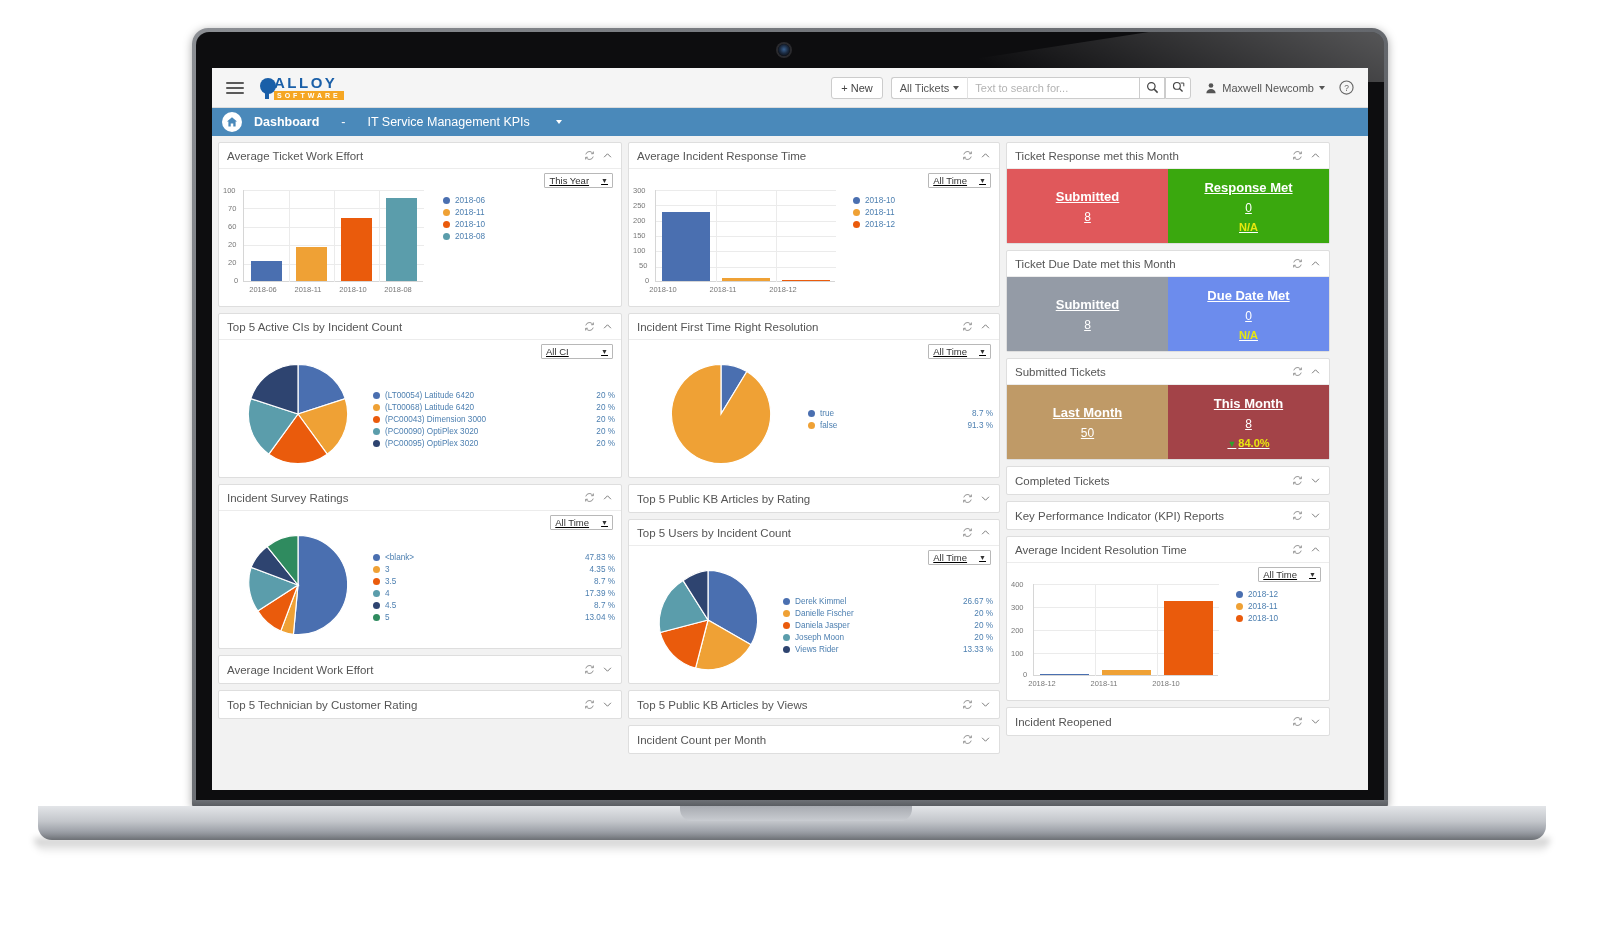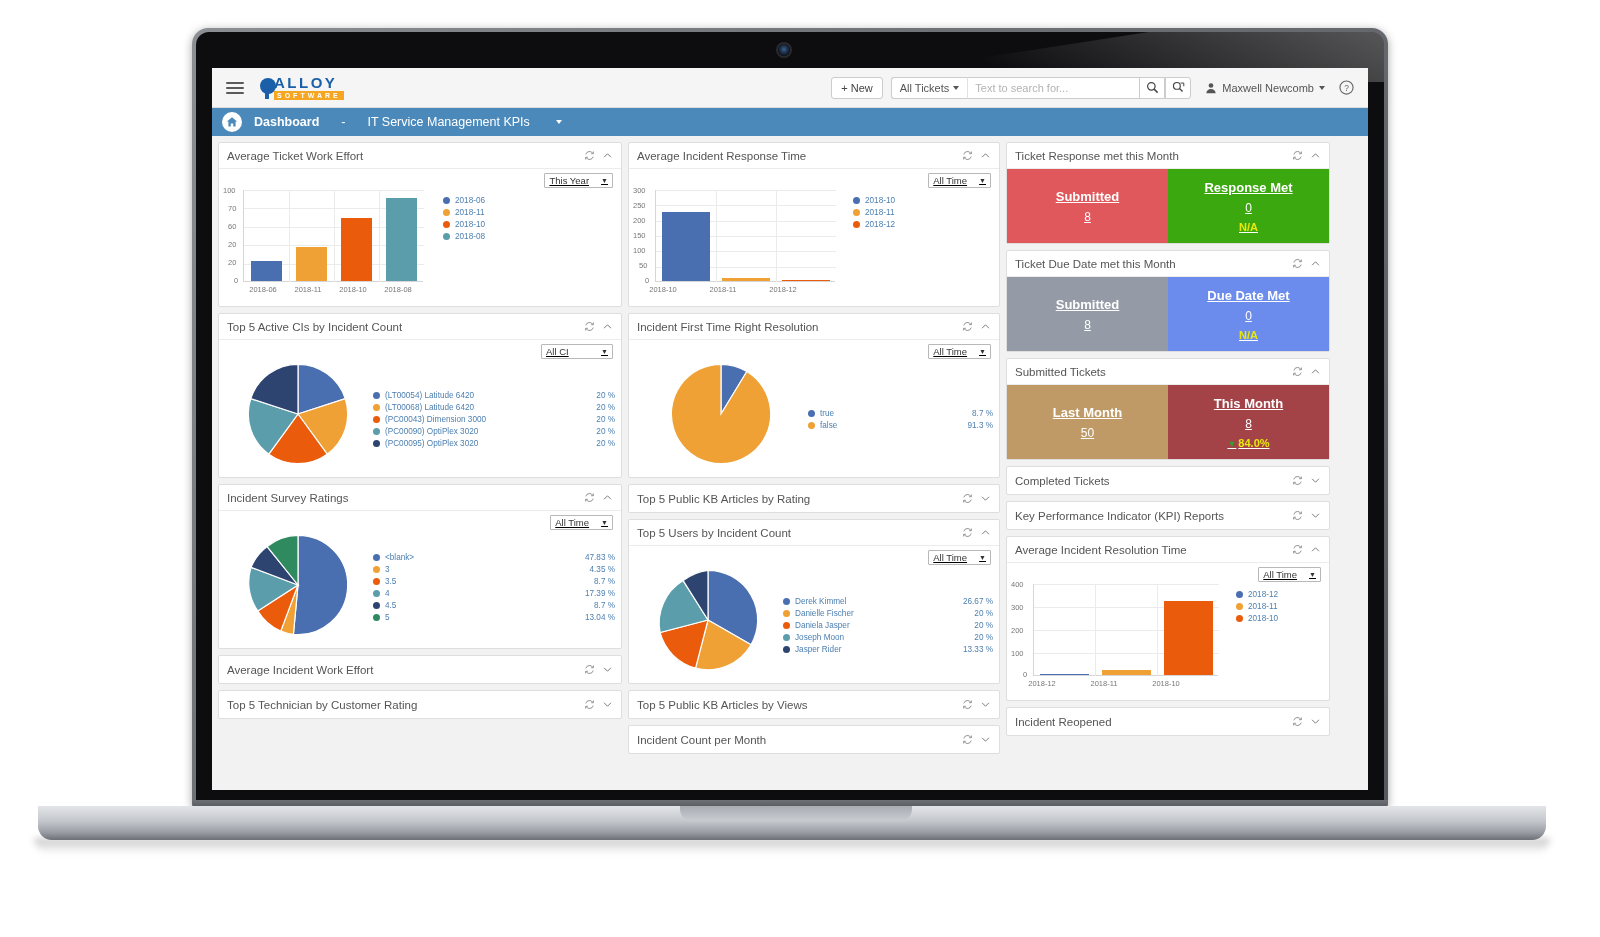--- a/index.html
+++ b/index.html
@@ -733,21 +733,21 @@
                     <span class="legend-name">Daniela Jasper</span>
                     <span class="legend-pct">20 %</span>
                   </div>
                 <div class="legend-row">
                     <span class="dot" style="background:#5b9dab"></span>
                     <span class="legend-name">Joseph Moon</span>
                     <span class="legend-pct">20 %</span>
                   </div>
                 <div class="legend-row">
                     <span class="dot" style="background:#2e4470"></span>
-                    <span class="legend-name">Jasper Rider</span>
+                    <span class="legend-name">Views Rider</span>
                     <span class="legend-pct">13.33 %</span>
                   </div>
               </div>
             </div>
           </div>
         </div>
 
         <div class="panel collapsed">
           <div class="panel-head">
             <div class="panel-title">Top 5 Public KB Articles by Views</div>

